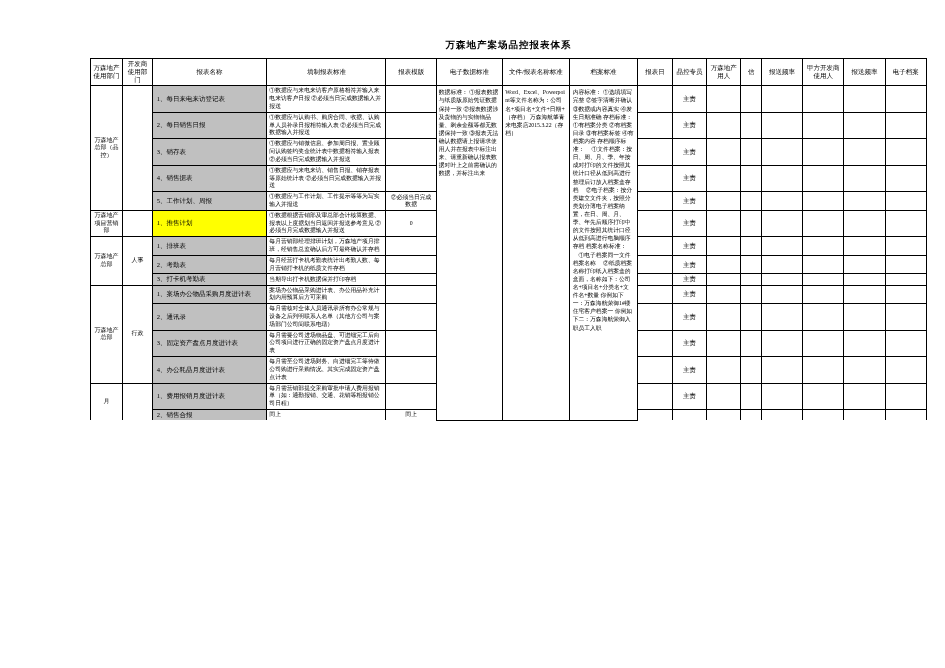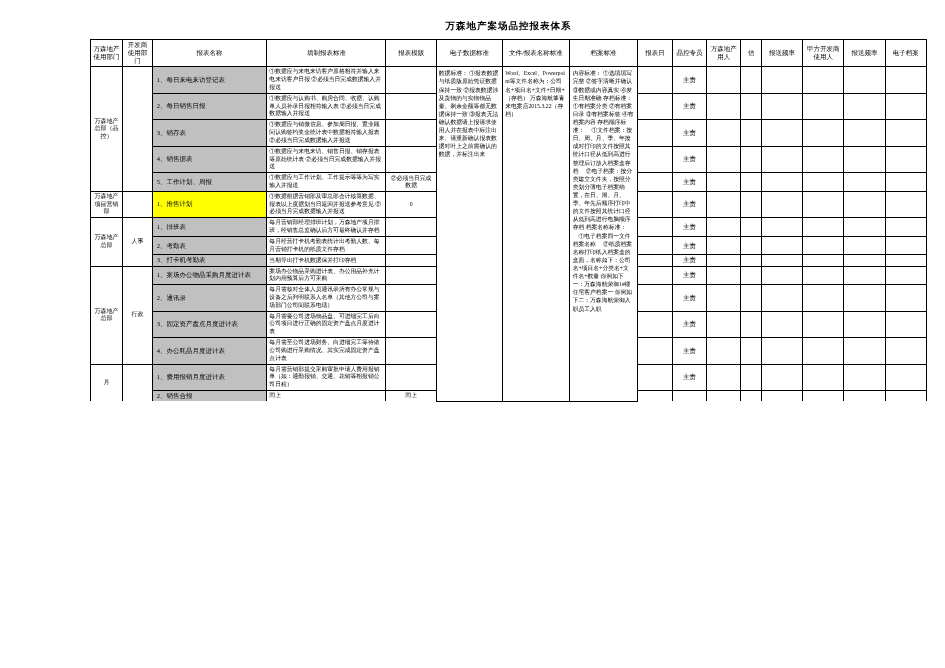--- a/index.html
+++ b/index.html
@@ -9,20 +9,21 @@
     font-family: "SimSun", "Songti SC", serif;
     font-size: 6.5px;
     color: #000;
   }
   .page {
     width: 945px;
     height: 608px;
     position: relative;
     box-sizing: border-box;
     padding: 20px 18px 0 90px;
+    margin-top: 19px;
   }
   .title {
     text-align: center;
     font-weight: bold;
     font-size: 9.5px;
     letter-spacing: 1px;
     margin-bottom: 6px;
   }
   table {
     border-collapse: collapse;

